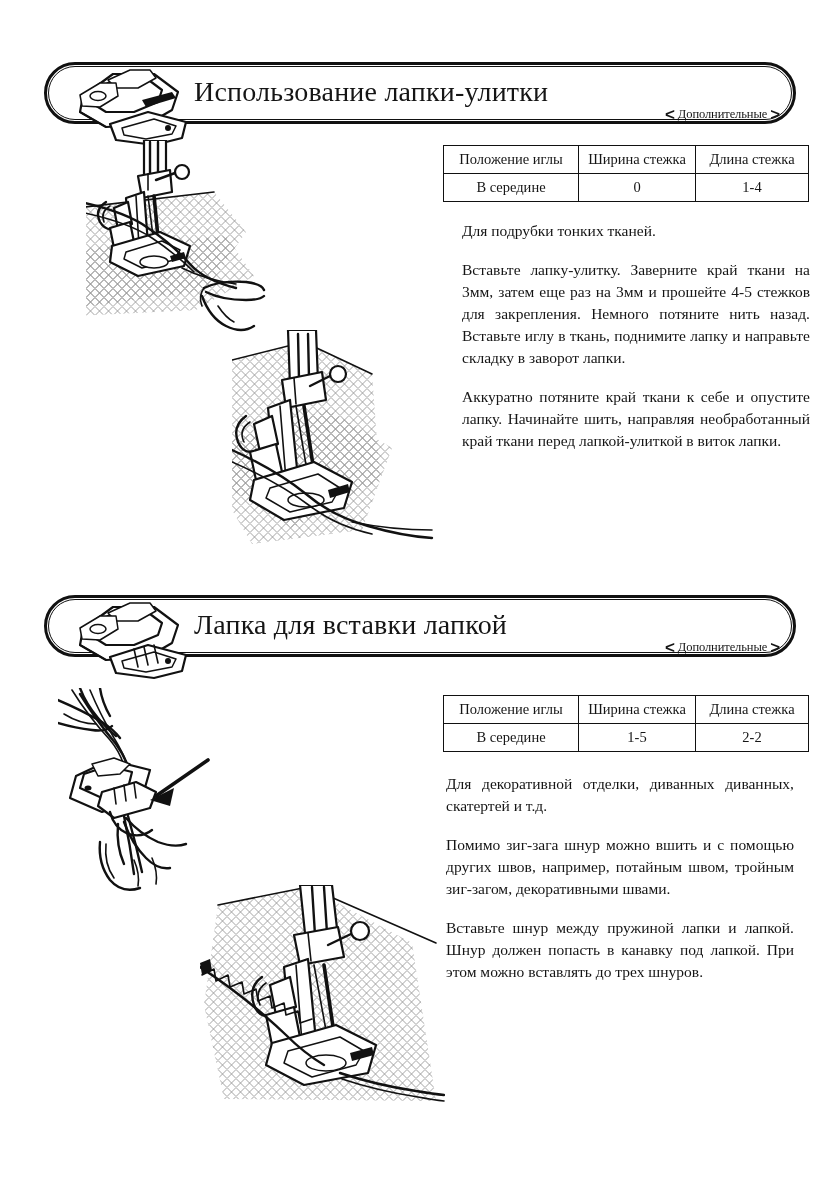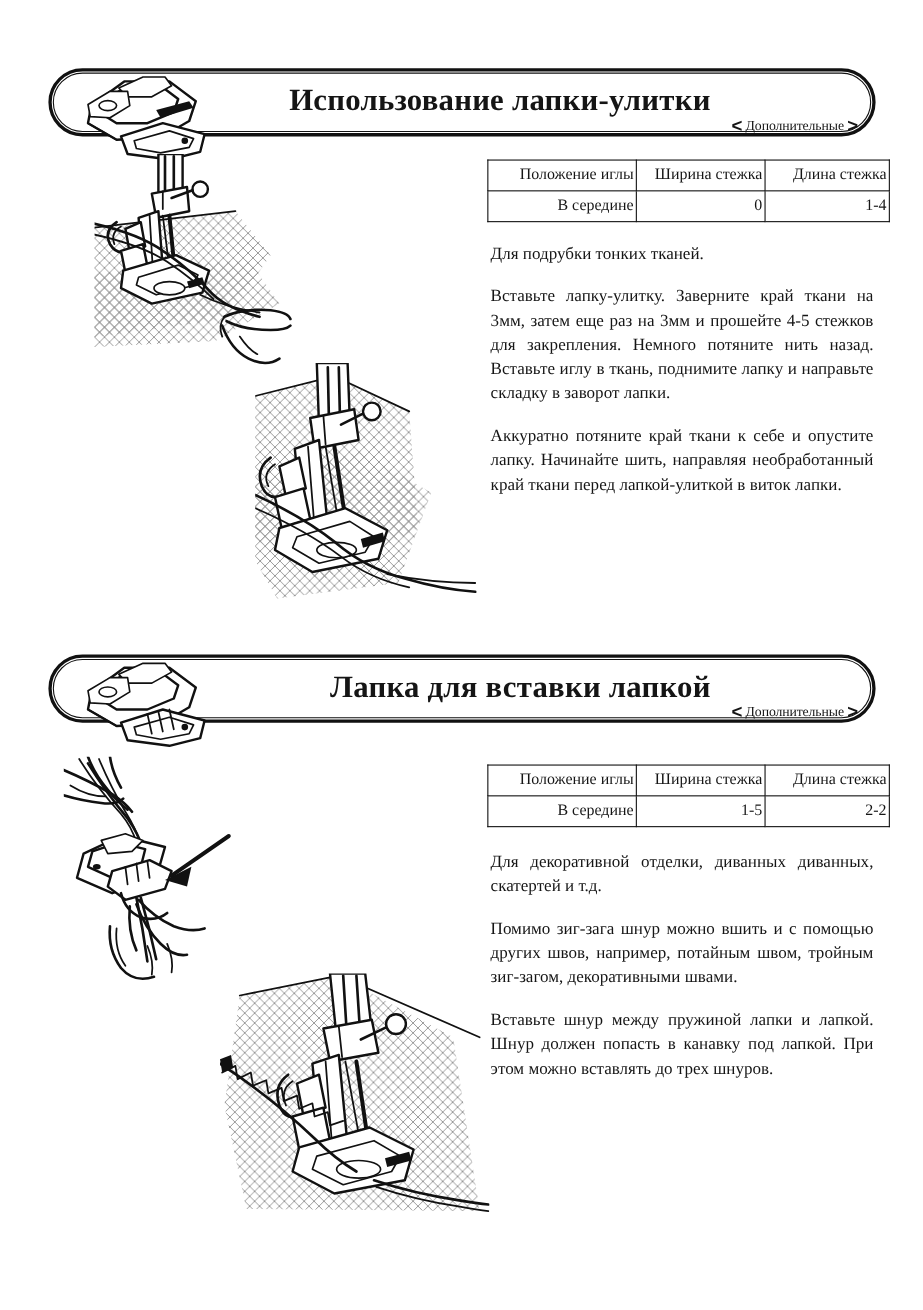--- a/index.html
+++ b/index.html
@@ -58,23 +58,23 @@
     box-sizing: border-box;
     pointer-events: none;
   }
 
   .banner-title {
     position: absolute;
     left: 150px;
     right: 150px;
     top: 50%;
     transform: translateY(-52%);
-    text-align: right;
+    text-align: left;
     font-size: 28px;
-    font-weight: bold;
+    font-weight: normal;
     letter-spacing: 0.2px;
     white-space: nowrap;
     color: #151515;
     font-family: "Liberation Serif", "DejaVu Serif", serif;
   }
 
   .banner-badge {
     position: absolute;
     right: 16px;
     bottom: 1px;
@@ -107,21 +107,21 @@
   .spec-table {
     position: absolute;
     left: 443px;
     width: 350px;
     border-collapse: collapse;
     table-layout: fixed;
     font-size: 14.5px;
   }
   .spec-table td {
     border: 1.3px solid #111;
-    text-align: right;
+    text-align: center;
     height: 25px;
     padding: 1px 2px;
     color: #151515;
     white-space: nowrap;
     overflow: hidden;
   }
   .spec-table .c0 { width: 130px; }
   .spec-table .c1 { width: 112px; }
   .spec-table .c2 { width: 108px; }
 
@@ -199,21 +199,21 @@
         <td class="c2">Длина стежка</td>
       </tr>
       <tr>
         <td class="c0">В середине</td>
         <td class="c1">0</td>
         <td class="c2">1-4</td>
       </tr>
     </tbody>
       </table>
 
-    <div class="body-text" style="top:220px;">
+    <div class="body-text" style="top:220px;margin-left:16px;">
       <p class="nojust">Для подрубки тонких тканей.</p>
       <p>Вставьте лапку-улитку. Заверните край ткани на 3мм, затем еще раз на 3мм и прошейте 4-5 стежков для закрепления. Немного потяните нить назад. Вставьте иглу в ткань, поднимите лапку и направьте складку в заворот лапки.</p>
       <p>Аккуратно потяните край ткани к себе и опустите лапку. Начинайте шить, направляя необработанный край ткани перед лапкой-улиткой в виток лапки.</p>
     </div>
 
     <div class="illus" style="left:86px; top:140px;">
       <svg width="300" height="220" viewBox="0 0 300 220">
         <defs>
           <pattern id="hatchPat" width="9" height="9" patternUnits="userSpaceOnUse">
             <path d="M0 4.5 L4.5 0 L9 4.5 L4.5 9 Z" fill="none" stroke="#9a9a9a" stroke-width="0.9"></path>

